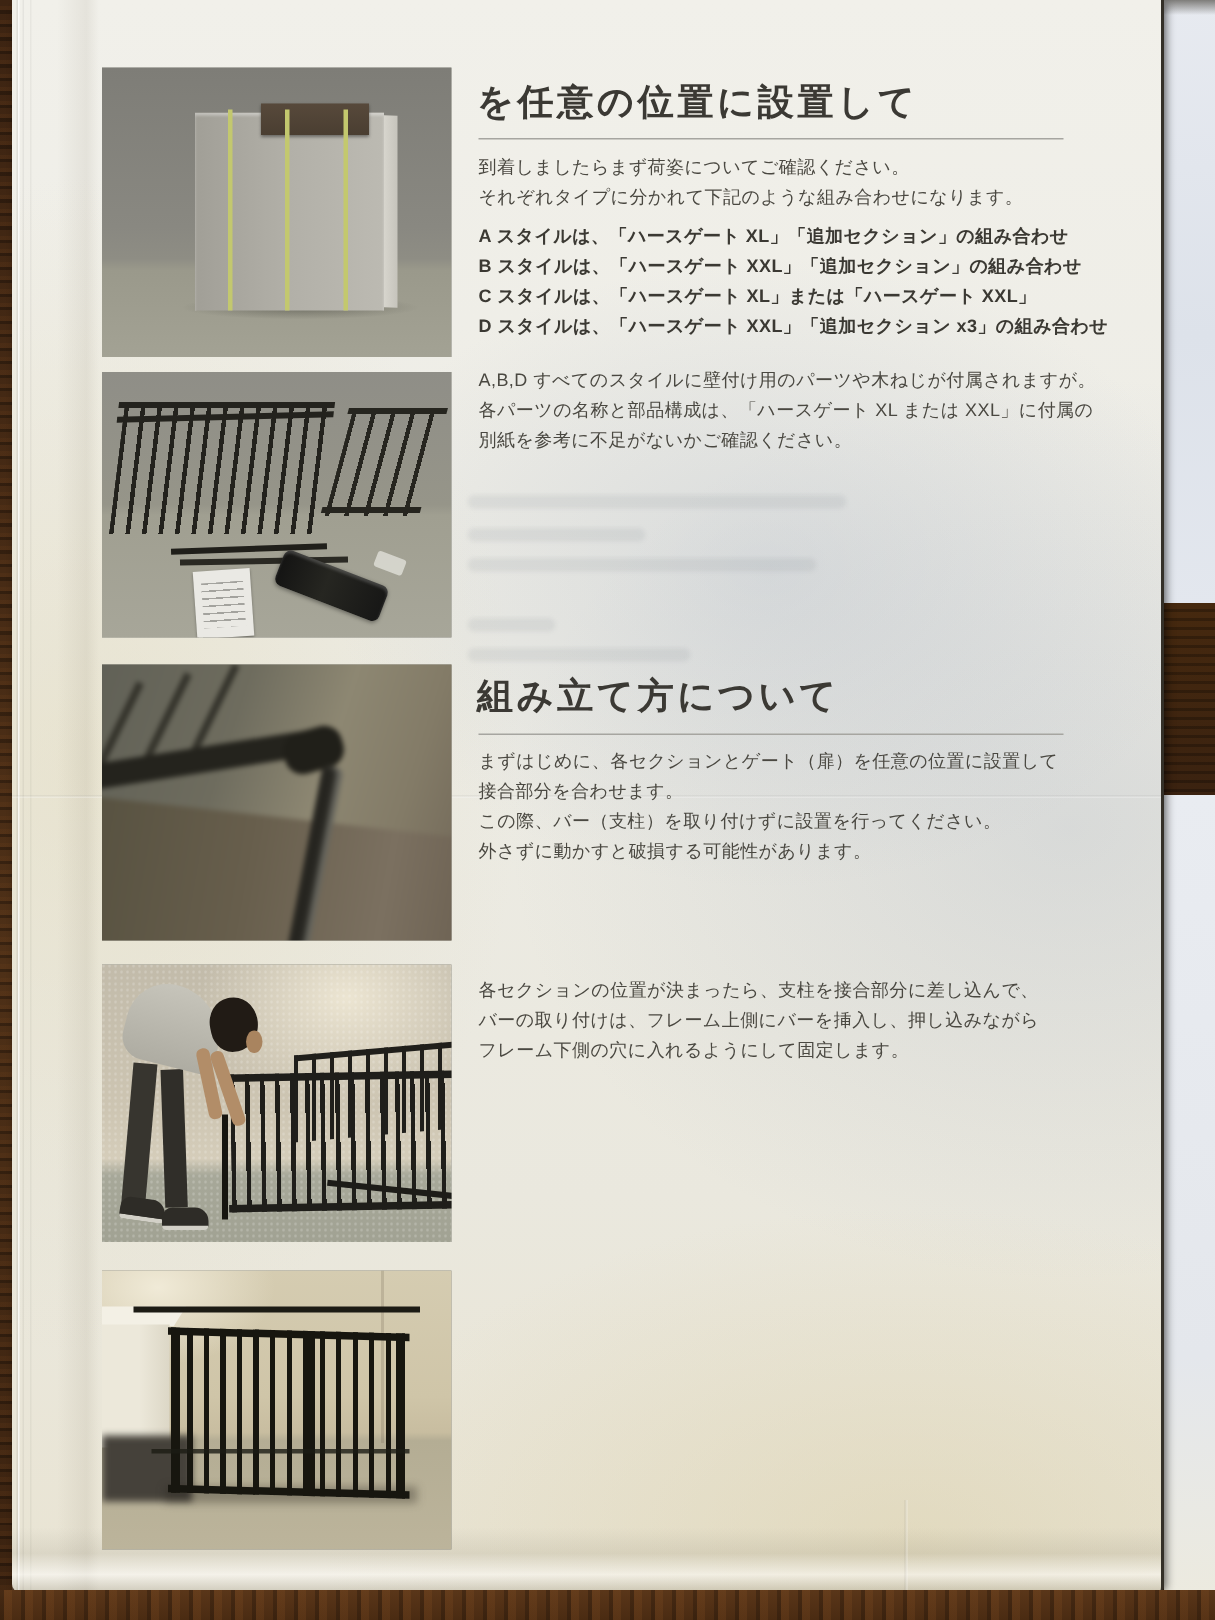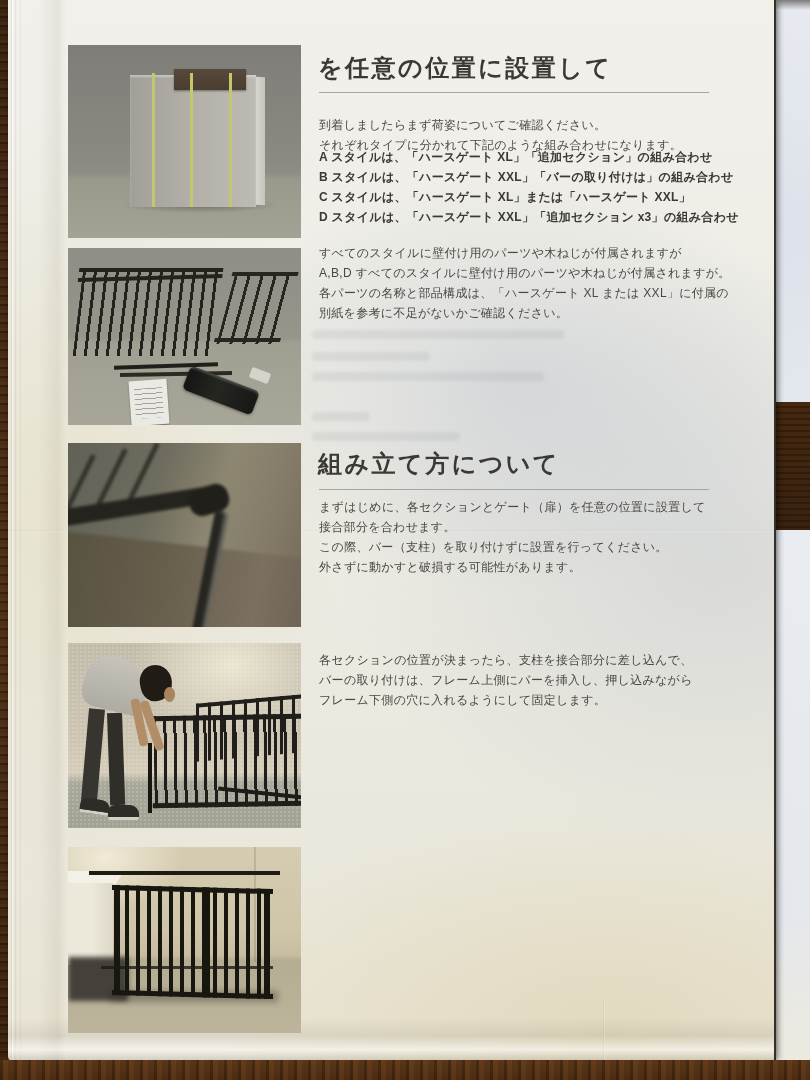--- a/index.html
+++ b/index.html
@@ -245,34 +245,33 @@
         <i class="s5-post s5-po2"></i>
         <i class="s5-post s5-po3"></i>
     </div>
     <div class="s5-back"></div>
     <div class="s5-backb"></div>
   </div>
 
   <div class="h" style="top:52px;">を任意の位置に設置して</div>
   <div class="rule" style="top:92px;"></div>
 
-  <div class="para" style="top:115px;">
+  <div class="para" style="top:101px;">
     <div class="tl">到着しましたらまず荷姿についてご確認ください。</div>
     <div class="tl">それぞれタイプに分かれて下記のような組み合わせになります。</div>
   </div>
 
   <div class="para" style="top:147px;">
     <div class="tl b">A スタイルは、「ハースゲート XL」「追加セクション」の組み合わせ</div>
-    <div class="tl b">B スタイルは、「ハースゲート XXL」「バーの取り付けは」の組み合わせ</div>
+    <div class="tl b">B スタイルは、「ハースゲート XXL」「追加セクション」の組み合わせ</div>
     <div class="tl b">C スタイルは、「ハースゲート XL」または「ハースゲート XXL」</div>
     <div class="tl b">D スタイルは、「ハースゲート XXL」「追加セクション x3」の組み合わせ</div>
   </div>
 
   <div class="para" style="top:243px;">
-    <div class="tl">すべてのスタイルに壁付け用のパーツや木ねじが付属されますが</div>
     <div class="tl">A,B,D すべてのスタイルに壁付け用のパーツや木ねじが付属されますが。</div>
     <div class="tl">各パーツの名称と部品構成は、「ハースゲート XL または XXL」に付属の</div>
     <div class="tl">別紙を参考に不足がないかご確認ください。</div>
   </div>
 
   <div class="bleed" style="left:304px;top:330px;width:252px;"></div>
   <div class="bleed" style="left:304px;top:352px;width:118px;"></div>
   <div class="bleed" style="left:304px;top:372px;width:232px;"></div>
   <div class="bleed" style="left:304px;top:412px;width:58px;"></div>
   <div class="bleed" style="left:304px;top:432px;width:148px;"></div>

